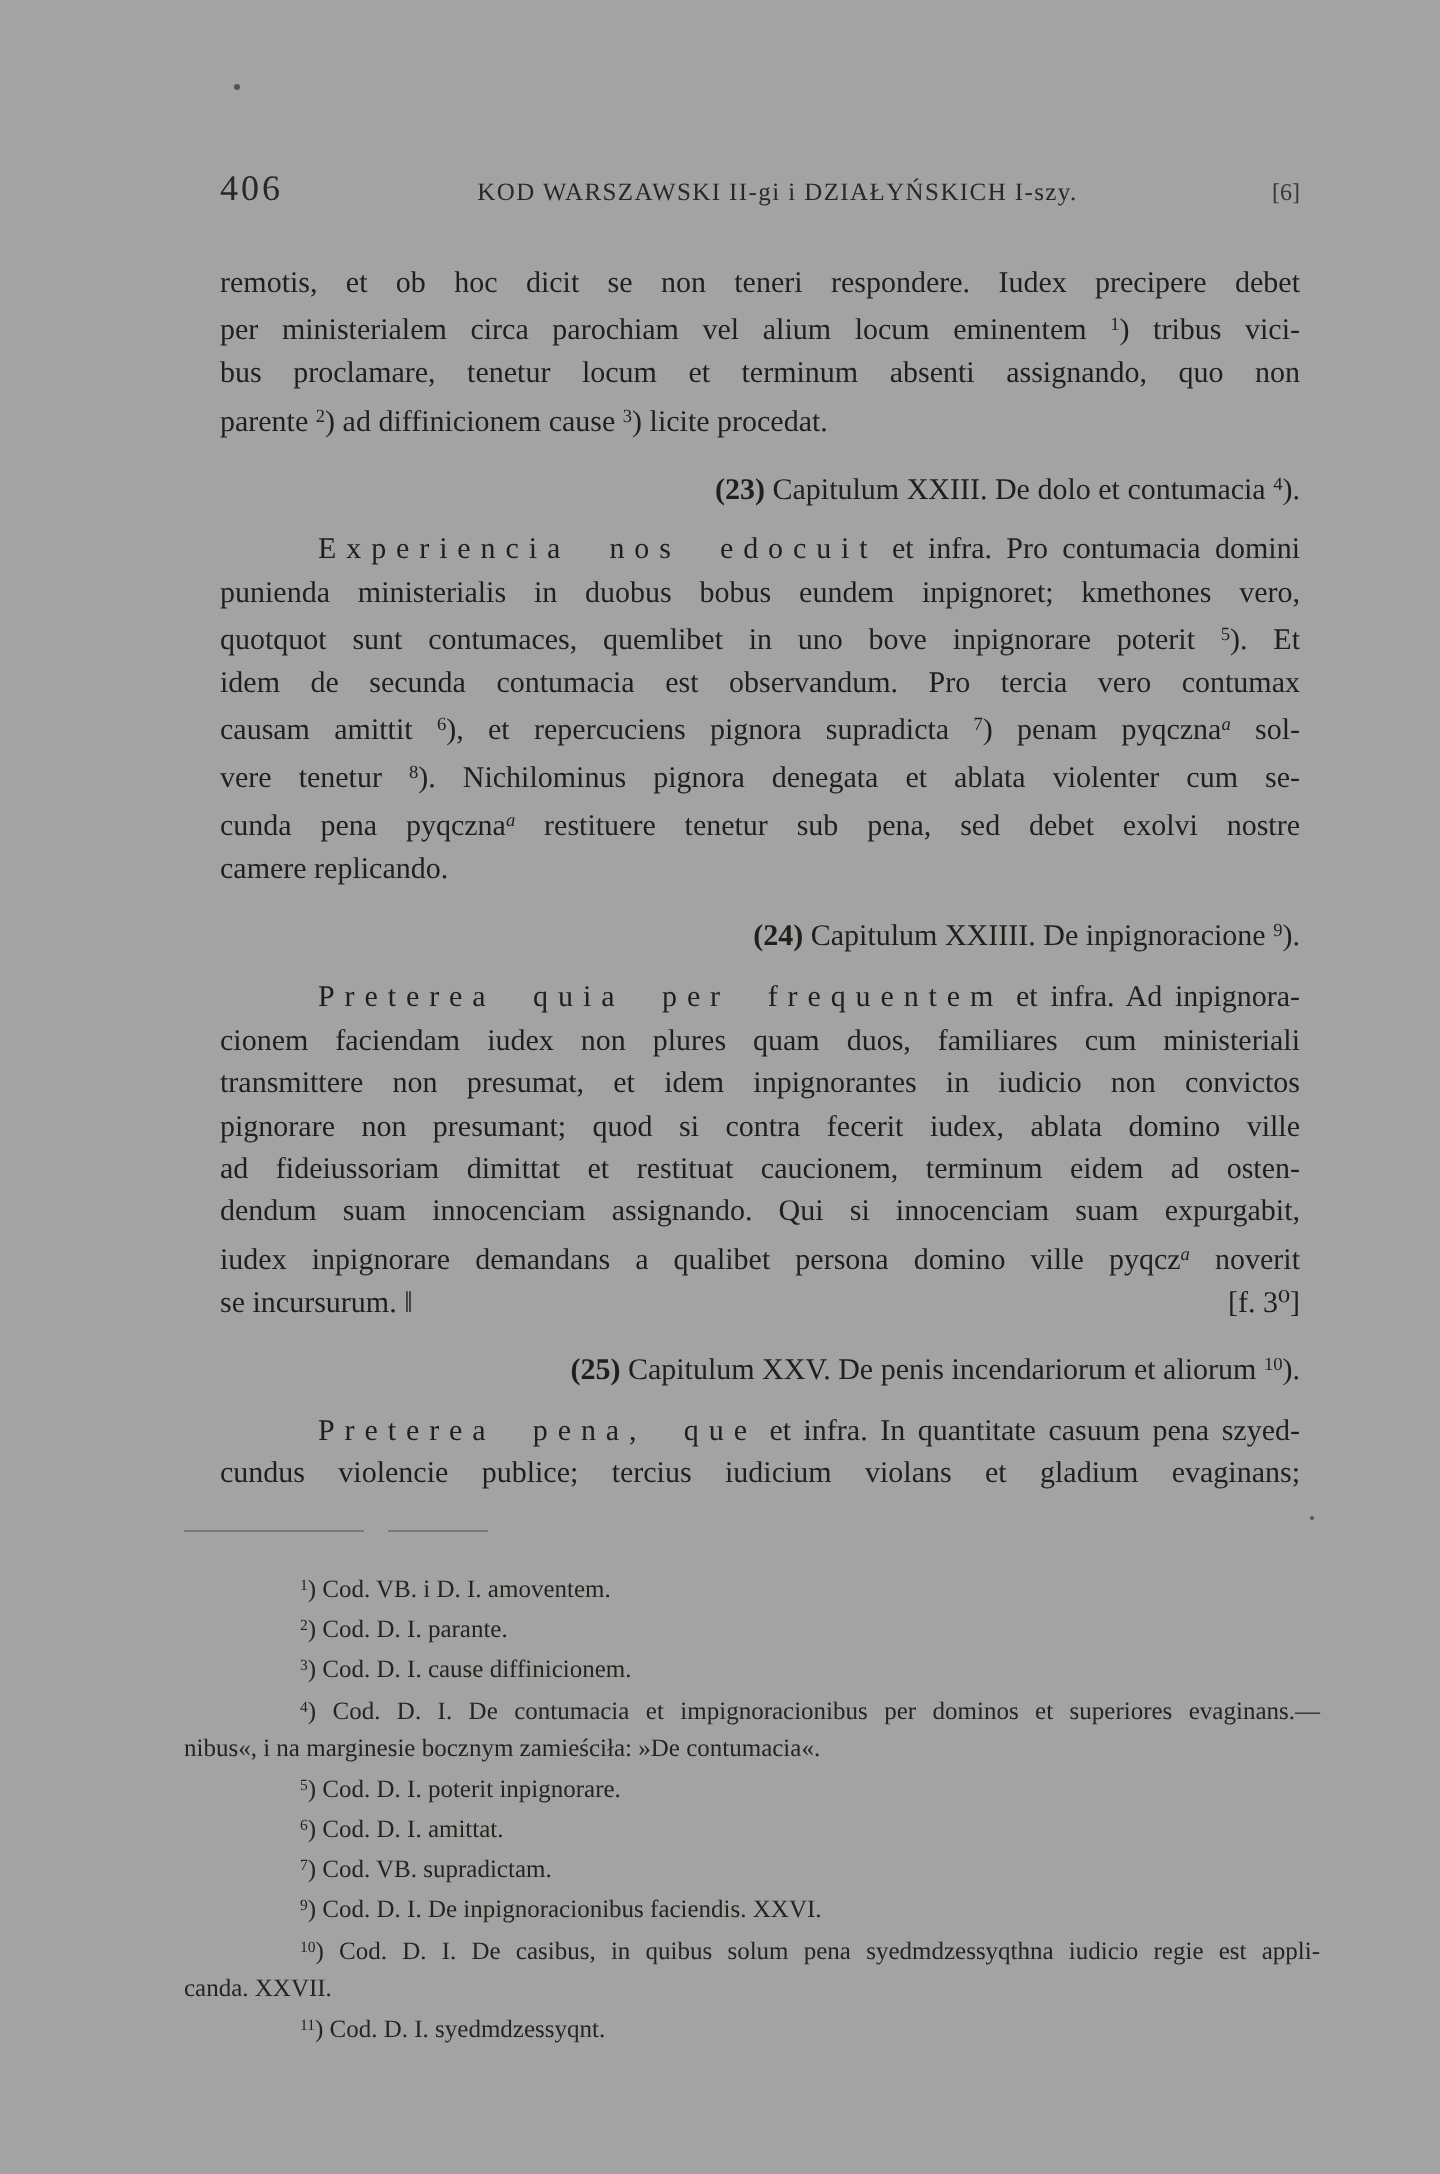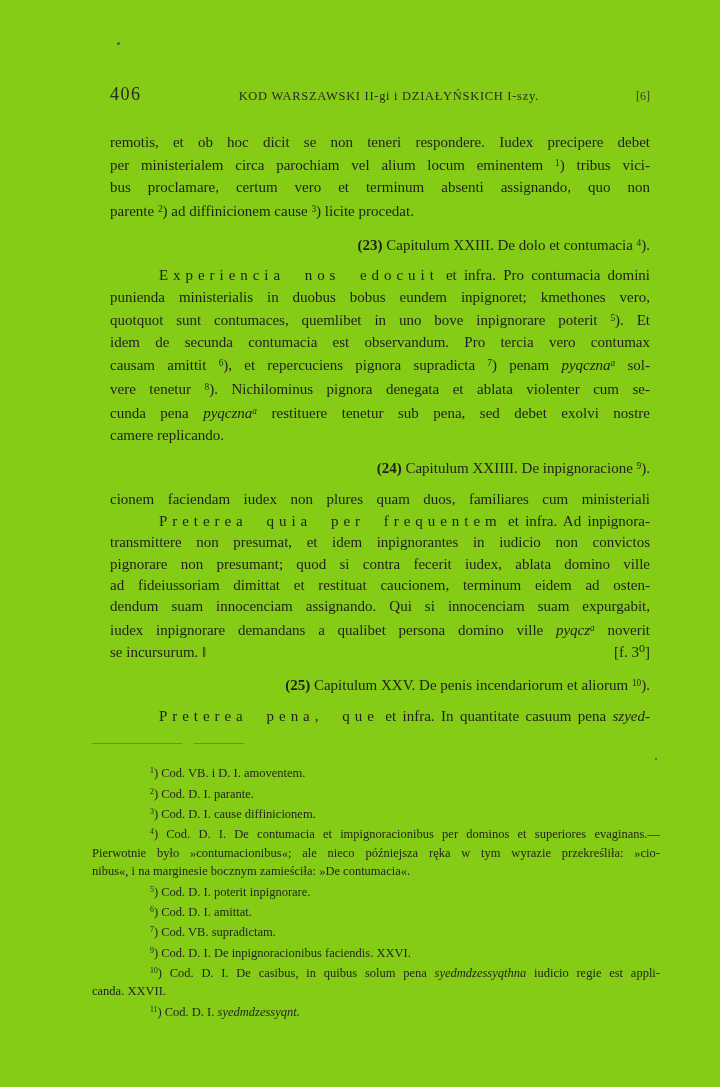--- a/index.html
+++ b/index.html
@@ -1,37 +1,37 @@
 <!DOCTYPE html>
 <html><head>
 <meta charset="utf-8">
 <style>
   * { margin:0; padding:0; box-sizing:border-box; }
   html,body { width:720px; background:#e9e7e2; }
   .page {
     width:720px; height:1087px;
-    background:#84cc16;
+    background:#a3a3a3;
     color:#211f1b;
     font-family:"Liberation Serif","DejaVu Serif",serif;
     padding:84px 70px 40px 110px;
     position:relative;
     overflow:hidden;
   }
   .header { display:flex; align-items:baseline; margin-bottom:27px; }
   .page-number { font-size:18px; letter-spacing:1.5px; color:#2a2824; }
   .running-title { flex:1; text-align:center; font-size:12.5px; letter-spacing:0.7px; color:#2a2824; }
   .header-bracket { font-size:12px; color:#3a3833; }
   .text { font-size:15px; line-height:21.4px; }
   .line { text-align:justify; text-align-last:justify; }
   .line.end { text-align-last:left; }
   .line.ind { text-indent:33px; }
   .line.split { display:flex; justify-content:space-between; text-align:left; text-align-last:left;align-items:flex-end; }
   .heading { text-align:right; margin:10px 0 9px 0; }
   .seg-sup { font-size:0.62em; vertical-align:0.48em; }
-  .seg-i { font-style:italic; }
+  .seg-i { }
   .seg-isup { font-style:italic; font-size:0.62em; vertical-align:0.48em; }
   .seg-sp { letter-spacing:0.33em; word-spacing:0.5em;margin-left:16px; }
   .seg-b { font-weight:bold; }
   .fn-rule {
     height:1px; width:152px;
     margin:16px 0 18px -18px;
     background:linear-gradient(to right,#7d7a72 0 90px,transparent 90px 102px,#7d7a72 102px 152px);
   }
   .footnotes { font-size:12.5px; line-height:18.6px; margin-left:-18px; margin-right:-10px; color:#26241f; }
   .footnotes .line.ind { text-indent:58px; }
@@ -46,61 +46,61 @@
   <div class="header">
     <span class="page-number">406</span>
     <span class="running-title">KOD WARSZAWSKI II-gi i DZIAŁYŃSKICH I-szy.</span>
     <span class="header-bracket">[6]</span>
   </div>
 
   <div class="text">
     <div class="para">
         <div class="line"><span>remotis, et ob hoc dicit se non teneri respondere. Iudex precipere debet</span></div>
         <div class="line"><span>per ministerialem circa parochiam vel alium locum eminentem </span><span class="seg-sup">1</span><span>) tribus vici-</span></div>
-        <div class="line"><span>bus proclamare, certum vero et terminum absenti assignando, quo non</span></div>
+        <div class="line"><span>bus proclamare, tenetur locum et terminum absenti assignando, quo non</span></div>
         <div class="line end"><span>parente </span><span class="seg-sup">2</span><span>) ad diffinicionem cause </span><span class="seg-sup">3</span><span>) licite procedat.</span></div>
       </div>
     <div class="heading"><span class="seg-b">(23)</span><span> Capitulum XXIII. De dolo et contumacia </span><span class="seg-sup">4</span><span>).</span></div>
     <div class="para">
         <div class="line ind"><span class="seg-sp">Experiencia nos edocuit</span><span> et infra. Pro contumacia domini</span></div>
         <div class="line"><span>punienda ministerialis in duobus bobus eundem inpignoret; kmethones vero,</span></div>
         <div class="line"><span>quotquot sunt contumaces, quemlibet in uno bove inpignorare poterit </span><span class="seg-sup">5</span><span>). Et</span></div>
         <div class="line"><span>idem de secunda contumacia est observandum. Pro tercia vero contumax</span></div>
         <div class="line"><span>causam amittit </span><span class="seg-sup">6</span><span>), et repercuciens pignora supradicta </span><span class="seg-sup">7</span><span>) penam </span><span class="seg-i">pyqczna</span><span class="seg-isup">a</span><span> sol-</span></div>
         <div class="line"><span>vere tenetur </span><span class="seg-sup">8</span><span>). Nichilominus pignora denegata et ablata violenter cum se-</span></div>
         <div class="line"><span>cunda pena </span><span class="seg-i">pyqczna</span><span class="seg-isup">a</span><span> restituere tenetur sub pena, sed debet exolvi nostre</span></div>
         <div class="line end"><span>camere replicando.</span></div>
       </div>
     <div class="heading"><span class="seg-b">(24)</span><span> Capitulum XXIIII. De inpignoracione </span><span class="seg-sup">9</span><span>).</span></div>
     <div class="para">
+        <div class="line ind"><span class="seg-sp">Preterea quia per frequentem</span><span> et infra. Ad inpignora-</span></div>
         <div class="line"><span>cionem faciendam iudex non plures quam duos, familiares cum ministeriali</span></div>
-        <div class="line ind"><span class="seg-sp">Preterea quia per frequentem</span><span> et infra. Ad inpignora-</span></div>
         <div class="line"><span>transmittere non presumat, et idem inpignorantes in iudicio non convictos</span></div>
         <div class="line"><span>pignorare non presumant; quod si contra fecerit iudex, ablata domino ville</span></div>
         <div class="line"><span>ad fideiussoriam dimittat et restituat caucionem, terminum eidem ad osten-</span></div>
         <div class="line"><span>dendum suam innocenciam assignando. Qui si innocenciam suam expurgabit,</span></div>
         <div class="line"><span>iudex inpignorare demandans a qualibet persona domino ville </span><span class="seg-i">pyqcz</span><span class="seg-isup">a</span><span> noverit</span></div>
         <div class="line end split">
           <span>se incursurum. ‖</span>
           <span>[f. 3⁰]</span>
         </div>
       </div>
     <div class="heading"><span class="seg-b">(25)</span><span> Capitulum XXV. De penis incendariorum et aliorum </span><span class="seg-sup">10</span><span>).</span></div>
     <div class="para">
         <div class="line ind"><span class="seg-sp">Preterea pena, que</span><span> et infra. In quantitate casuum pena </span><span class="seg-i">szyed-</span></div>
+        <div class="line"><span>cundus violencie publice; tercius iudicium violans et gladium evaginans;</span></div>
       </div>
   </div>
 
   <div class="fn-rule"></div>
   <div class="footnotes">
       <div class="line ind end"><span class="seg-sup">1</span><span>) Cod. VB. i D. I. amoventem.</span></div>
       <div class="line ind end"><span class="seg-sup">2</span><span>) Cod. D. I. parante.</span></div>
       <div class="line ind end"><span class="seg-sup">3</span><span>) Cod. D. I. cause diffinicionem.</span></div>
       <div class="line ind"><span class="seg-sup">4</span><span>) Cod. D. I. De contumacia et impignoracionibus per dominos et superiores evaginans.—</span></div>
-      <div class="line"><span>Pierwotnie było »contumacionibus«; ale nieco późniejsza ręka w tym wyrazie przekreśliła: »cio-</span></div>
       <div class="line end"><span>nibus«, i na marginesie bocznym zamieściła: »De contumacia«.</span></div>
       <div class="line ind end"><span class="seg-sup">5</span><span>) Cod. D. I. poterit inpignorare.</span></div>
       <div class="line ind end"><span class="seg-sup">6</span><span>) Cod. D. I. amittat.</span></div>
       <div class="line ind end"><span class="seg-sup">7</span><span>) Cod. VB. supradictam.</span></div>
       <div class="line ind end"><span class="seg-sup">9</span><span>) Cod. D. I. De inpignoracionibus faciendis. XXVI.</span></div>
       <div class="line ind"><span class="seg-sup">10</span><span>) Cod. D. I. De casibus, in quibus solum pena </span><span class="seg-i">syedmdzessyqthna</span><span> iudicio regie est appli-</span></div>
       <div class="line end"><span>canda. XXVII.</span></div>
       <div class="line ind end"><span class="seg-sup">11</span><span>) Cod. D. I. </span><span class="seg-i">syedmdzessyqnt.</span></div>
     </div>
 

